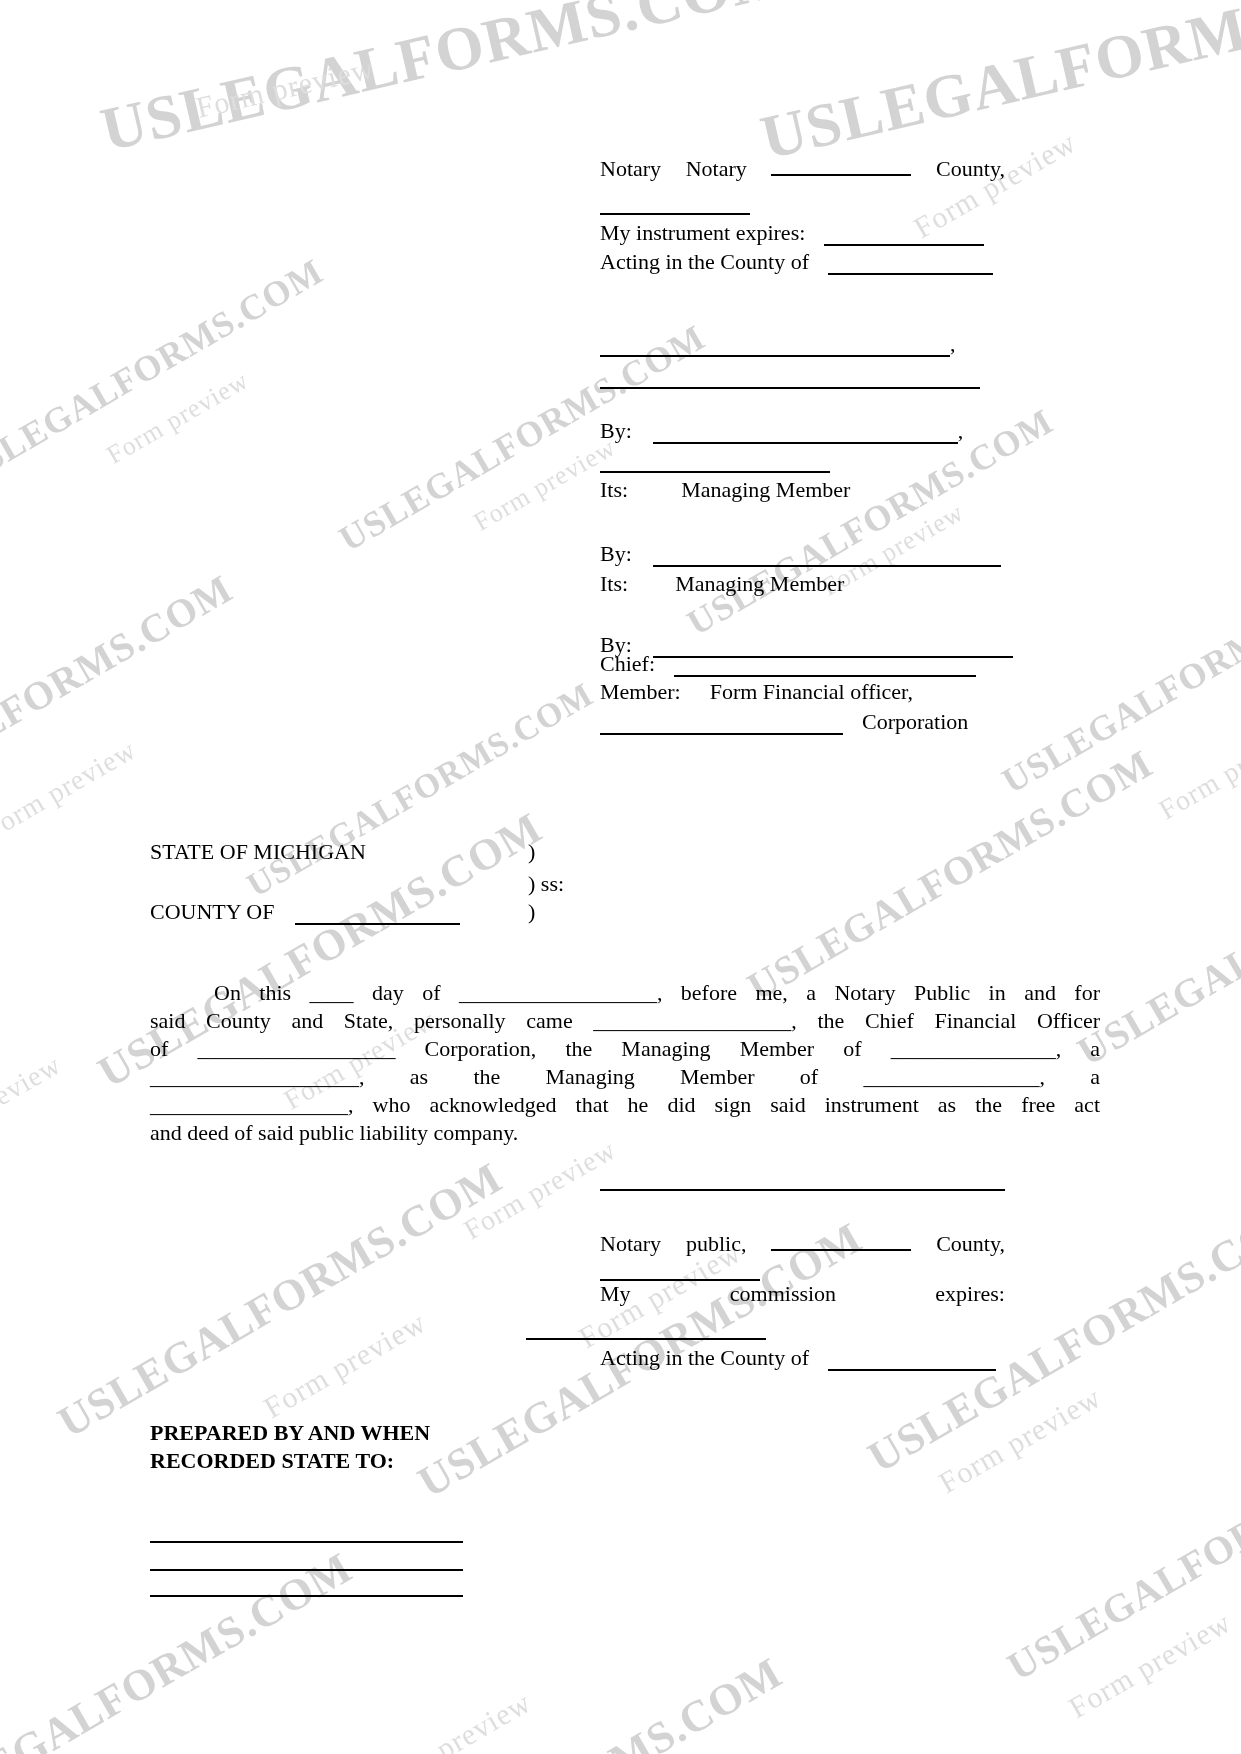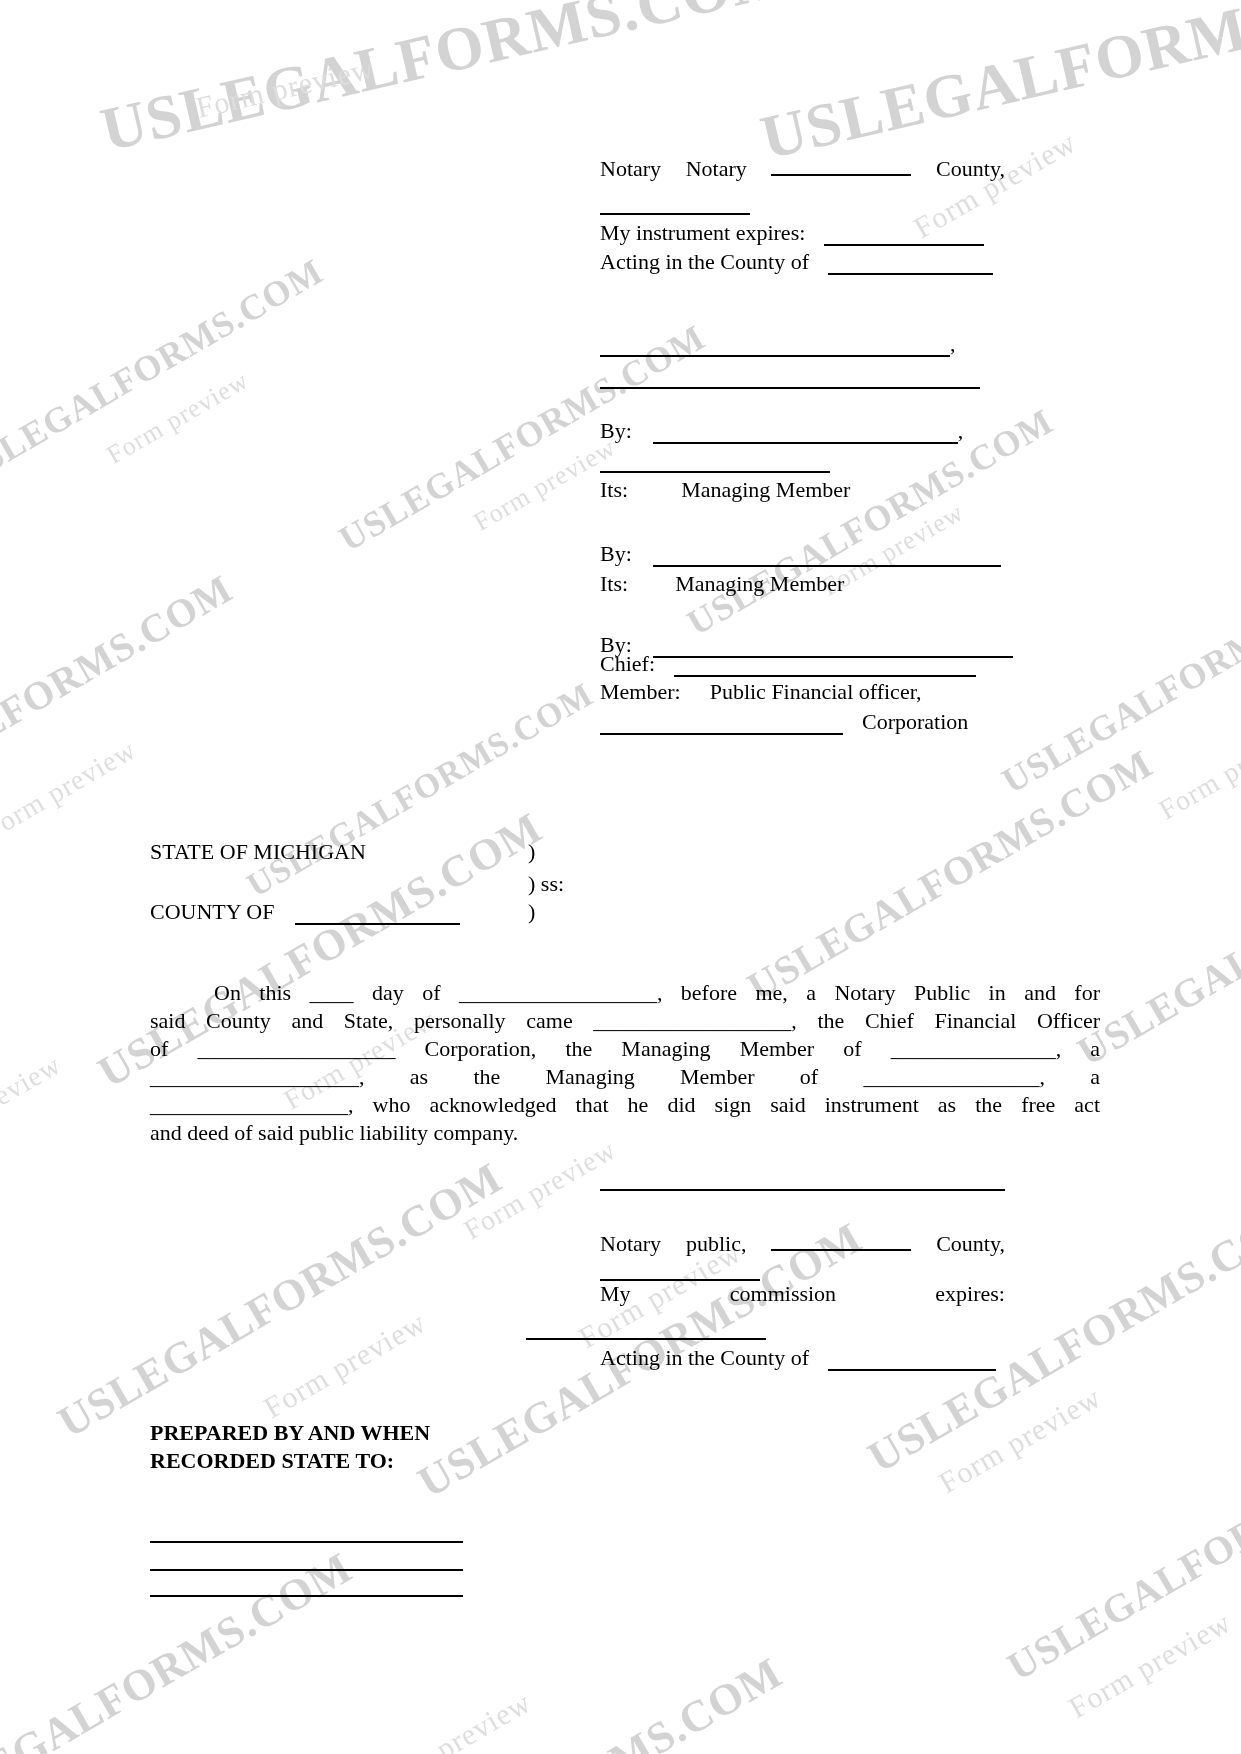--- a/index.html
+++ b/index.html
@@ -125,21 +125,21 @@
     <span class="bl" style="width:360px;"></span>
   </div>
   <div class="abs" style="left:600px;top:650px;">
     <span>Chief:</span>
     <span class="g" style="width:8px;"></span>
     <span class="bl" style="width:302px;"></span>
   </div>
   <div class="abs" style="left:600px;top:678px;">
     <span>Member:</span>
     <span class="g" style="width:18px;"></span>
-    <span>Public Financial officer,</span>
+    <span>Form Financial officer,</span>
   </div>
   <div class="abs" style="left:600px;top:708px;">
     <span class="bl" style="width:243px;"></span>
     <span class="g" style="width:8px;"></span>
     <span>Corporation</span>
   </div>
 
   <div class="abs" style="left:150px;top:838px;width:420px;">
     <span>STATE OF MICHIGAN</span>
     <span style="position:absolute;left:378px;">)</span>

